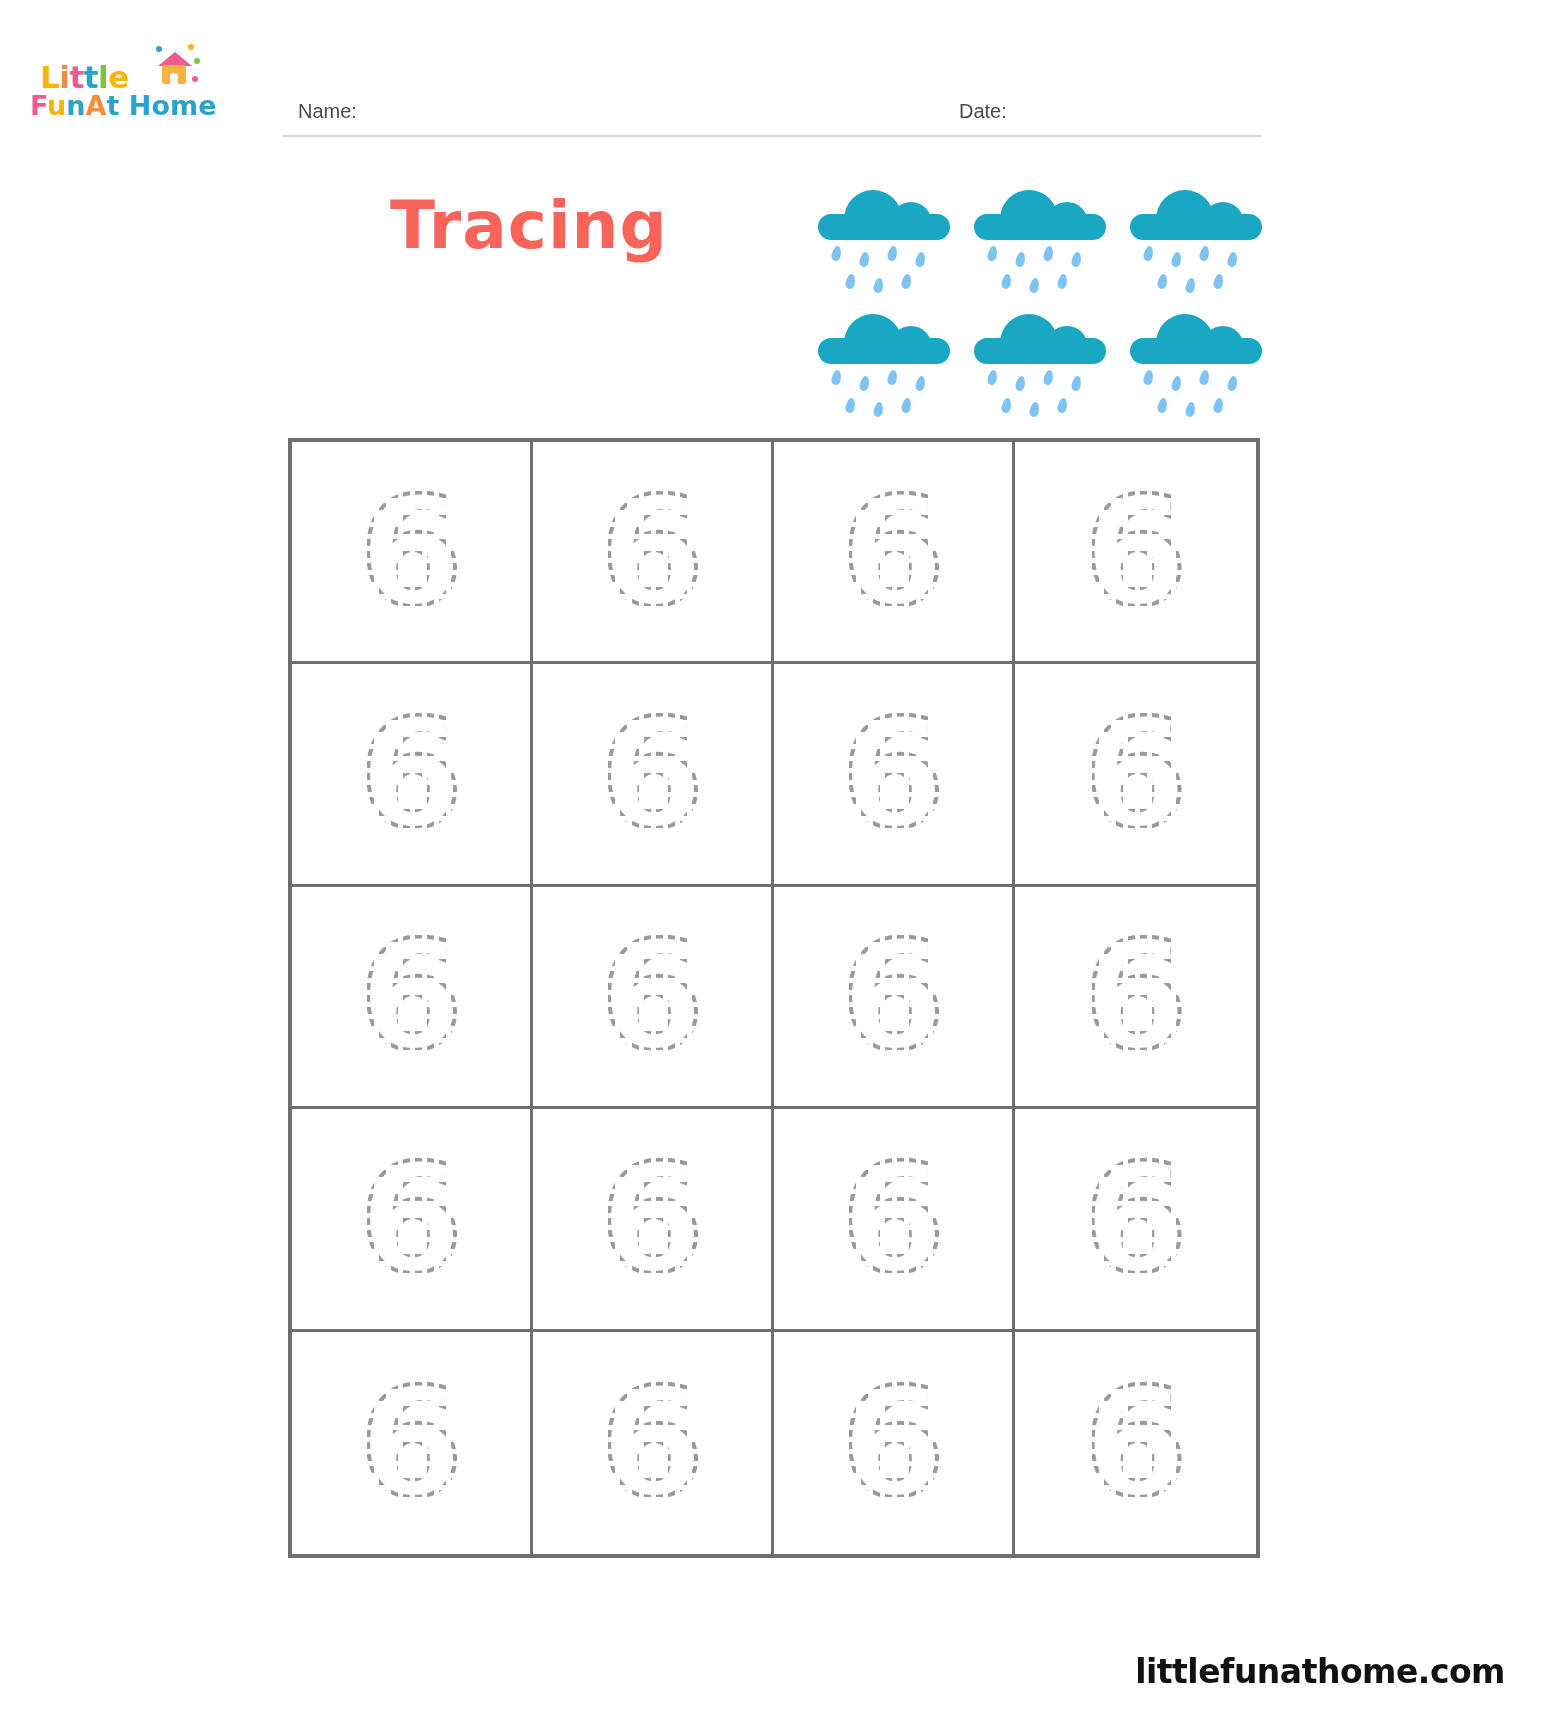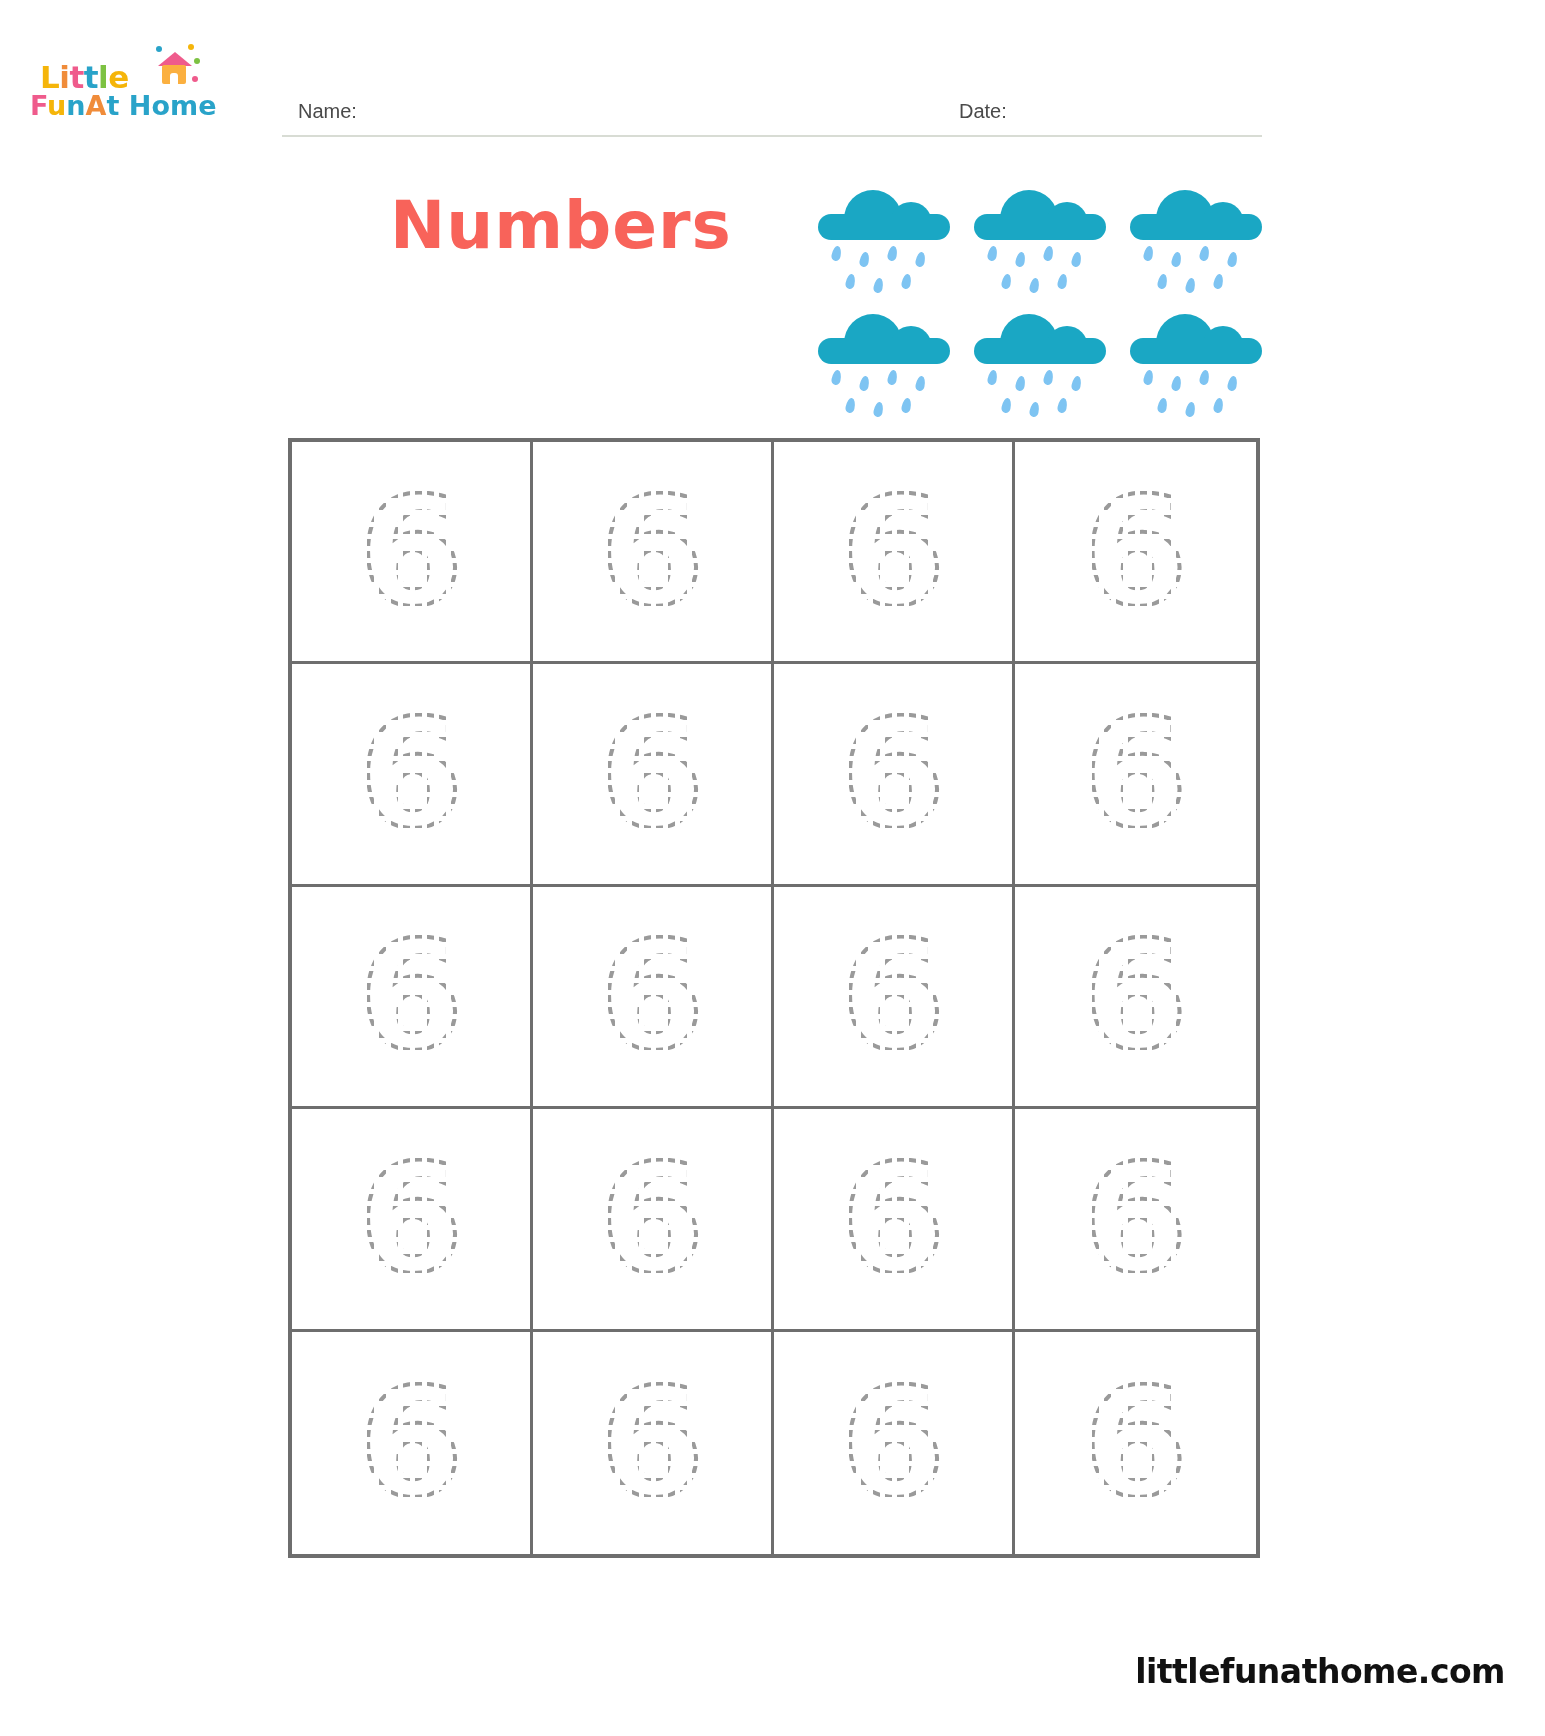--- a/index.html
+++ b/index.html
@@ -269,21 +269,21 @@
 
 </div>
 
 <div class="namedate">
   <div class="label lbl-name">Name:</div>
   <div class="label lbl-date">Date:</div>
   <div class="rule"></div>
 </div>
 
 <div class="title">
-  <div>Numbers</div>
+  <div>Tracing</div>
 </div>
 
 <div class="clouds">
   <div class="cloud-cell" style="left:0px;top:0px;">
     <div class="cloud-shape">
         <div class="cloud-b1"></div>
         <div class="cloud-b2"></div>
         <div class="cloud-base"></div>
       </div>
     <div class="drop" style="left:14px;top:56px;"></div>

